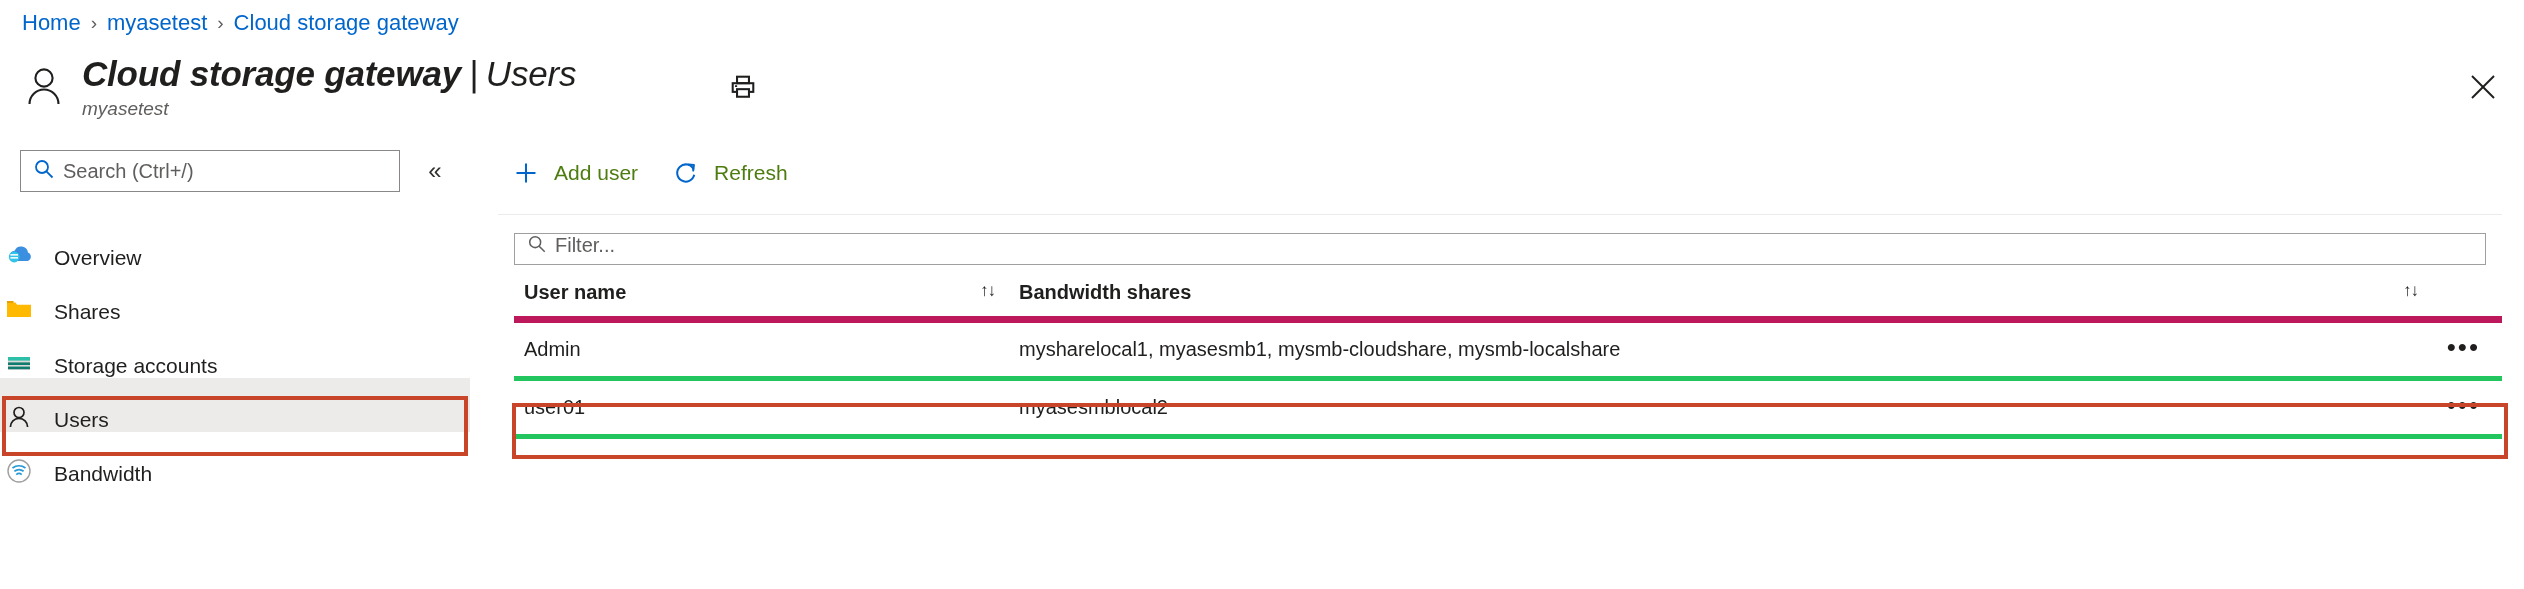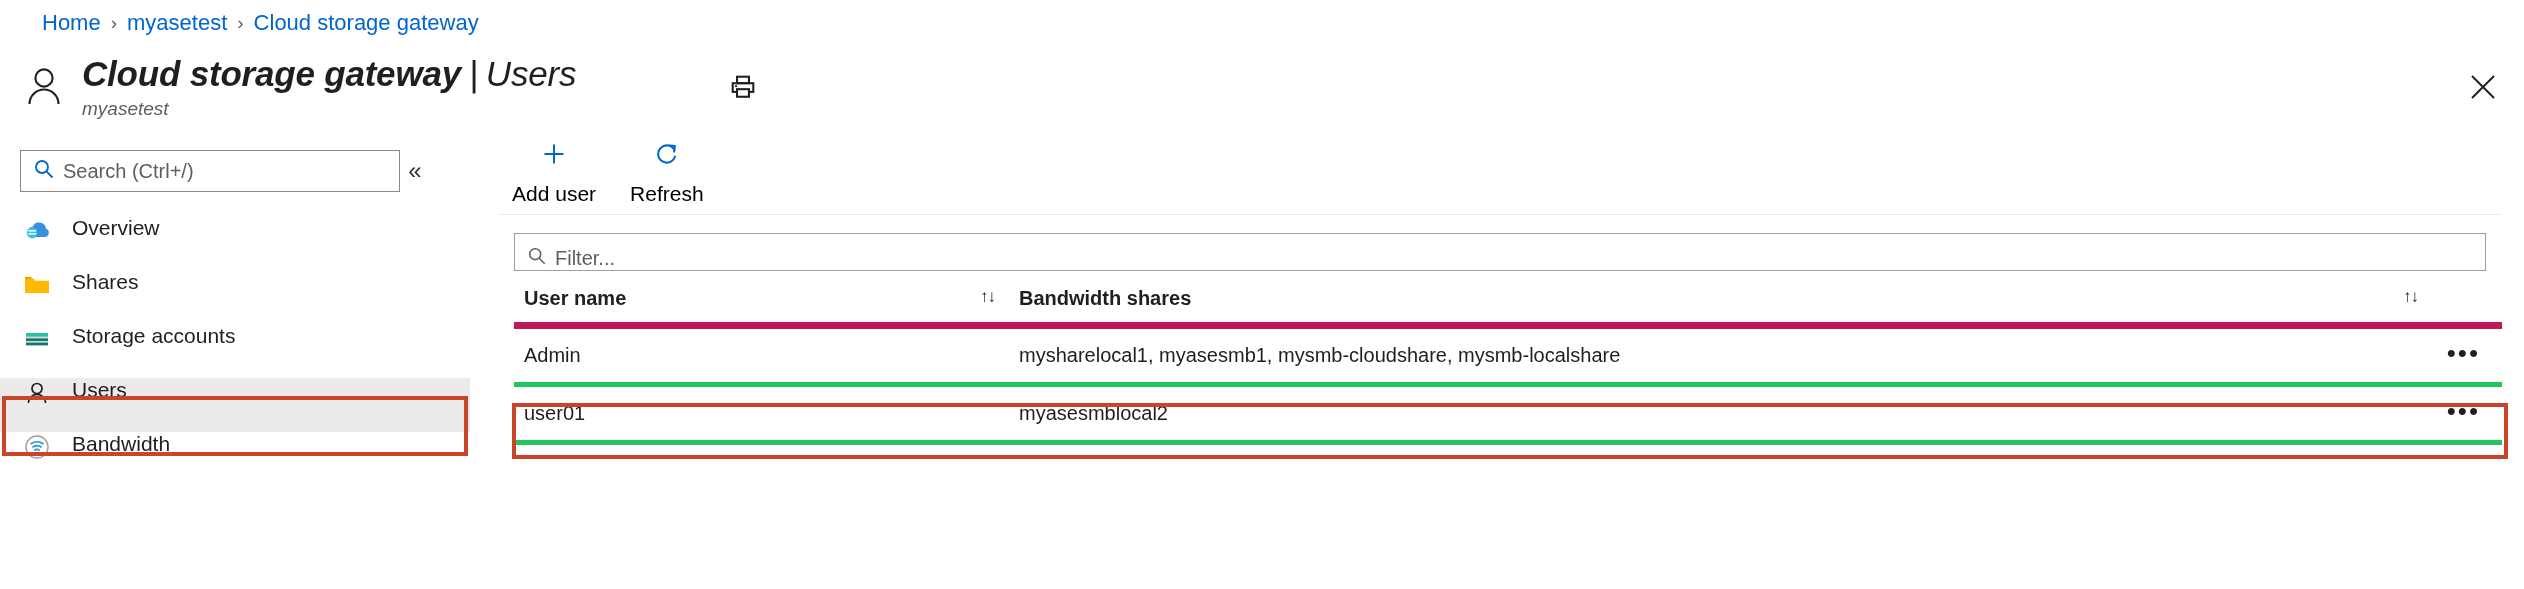--- a/index.html
+++ b/index.html
@@ -10,21 +10,21 @@
     color: #1b1a19;
     overflow: hidden;
   }
 
   .page { position: relative; width: 2524px; height: 589px; background:#fff; }
 
   
   .breadcrumb {
     position: absolute; left: 22px; top: 10px;
     display: flex; align-items: flex-start; gap: 10px;
-    font-size: 22px; line-height: 26px; margin-left: 20px;
+    font-size: 22px; line-height: 26px;
   }
   .crumb-link { color: #0066cc; cursor: pointer; white-space: nowrap; }
   .crumb-sep { color: #605e5c; font-size: 19px; }
 
   
   .header { position: absolute; left: 0; top: 48px; width: 100%; height: 76px; font-style: italic; }
   .header-icon {
     position: absolute; left: 22px; top: 16px;
     width: 44px; height: 44px;
   }
@@ -46,21 +46,21 @@
   }
   .close-btn {
     position: absolute; right: 22px; top: 20px;
     width: 38px; height: 38px; cursor: pointer;
     display: flex; align-items: center; justify-content: center;
   }
 
   
   .sidebar { position: absolute; left: 0; top: 150px; width: 470px; }
   .search-row {
-    display: flex; align-items: center; gap: 0;
+    display: flex; align-items: center; gap: 20px;
     padding: 0 16px 0 20px;
   }
   .search-box {
     position: relative; flex: 0 0 380px; height: 42px;
     border: 1px solid #8a8886; background: #fff;
     display: flex; align-items: center;
   }
   .search-box .mag { margin-left: 12px; flex: 0 0 auto; }
   .search-box input {
     border: none; outline: none; background: transparent;
@@ -70,53 +70,53 @@
   .search-box input::placeholder { color: #605e5c; }
   .collapse-btn {
     width: 30px; height: 30px; display: flex; align-items: center;
     justify-content: center; color: #323130; font-size: 24px;
     cursor: pointer; line-height: 1;
   }
 
   .nav-list { margin-top: 24px; }
   .nav-item {
     position: relative;
-    display: flex; align-items: flex-start; gap: 20px;
-    height: 54px; padding-left: 22px; cursor: pointer;
+    display: flex; align-items: flex-end; gap: 20px;
+    height: 54px; padding-left: 4px; cursor: pointer;
     font-size: 21px; color: #201f1e;
   }
   .nav-item .nav-ico {
     flex: 0 0 30px; width: 30px; height: 30px;
     display: flex; align-items: center; justify-content: center;
   }
   .nav-item.selected { background: #edebe9; }
 
   
   .annot {
     position: absolute; border: 4px solid #c8452a;
     pointer-events: none; z-index: 30;
   }
 
   
   .main { position: absolute; left: 498px; top: 150px; right: 22px; }
   .toolbar { display: flex; align-items: center; gap: 34px; height: 46px; padding-left: 14px; }
   .tool-btn {
     display: flex; align-items: center; gap: 14px;
-    font-size: 21px; color: #000000; cursor: pointer; flex-direction: column;
+    font-size: 21px; color: #4d7c0f; cursor: pointer;
   }
   .tool-btn .t-ico { width: 28px; height: 28px; display:flex; align-items:center; justify-content:center; }
 
   .tool-divider {
     margin-top: 18px; height: 1px; background: #edebe9; width: 100%;
   }
 
   .filter-wrap { padding: 18px 0 0 16px; }
   .filter-box {
-    height: 38px; border: 1px solid #a19f9d; background: #fff;
-    display: flex; align-items: flex-end; width: calc(100% - 16px);
+    height: 32px; border: 1px solid #a19f9d; background: #fff;
+    display: flex; align-items: flex-start; width: calc(100% - 16px);
   }
   .filter-box .mag { margin-left: 12px; }
   .filter-box input {
     border: none; outline: none; background: transparent; margin-left: 8px;
     font-family: "Liberation Sans", sans-serif; font-size: 20px; color: #323130; width: 100%;
   }
   .filter-box input::placeholder { color: #605e5c; }
 
   table.grid { width: calc(100% - 16px); margin-left: 16px; border-collapse: collapse; table-layout: fixed; }
   table.grid th {

